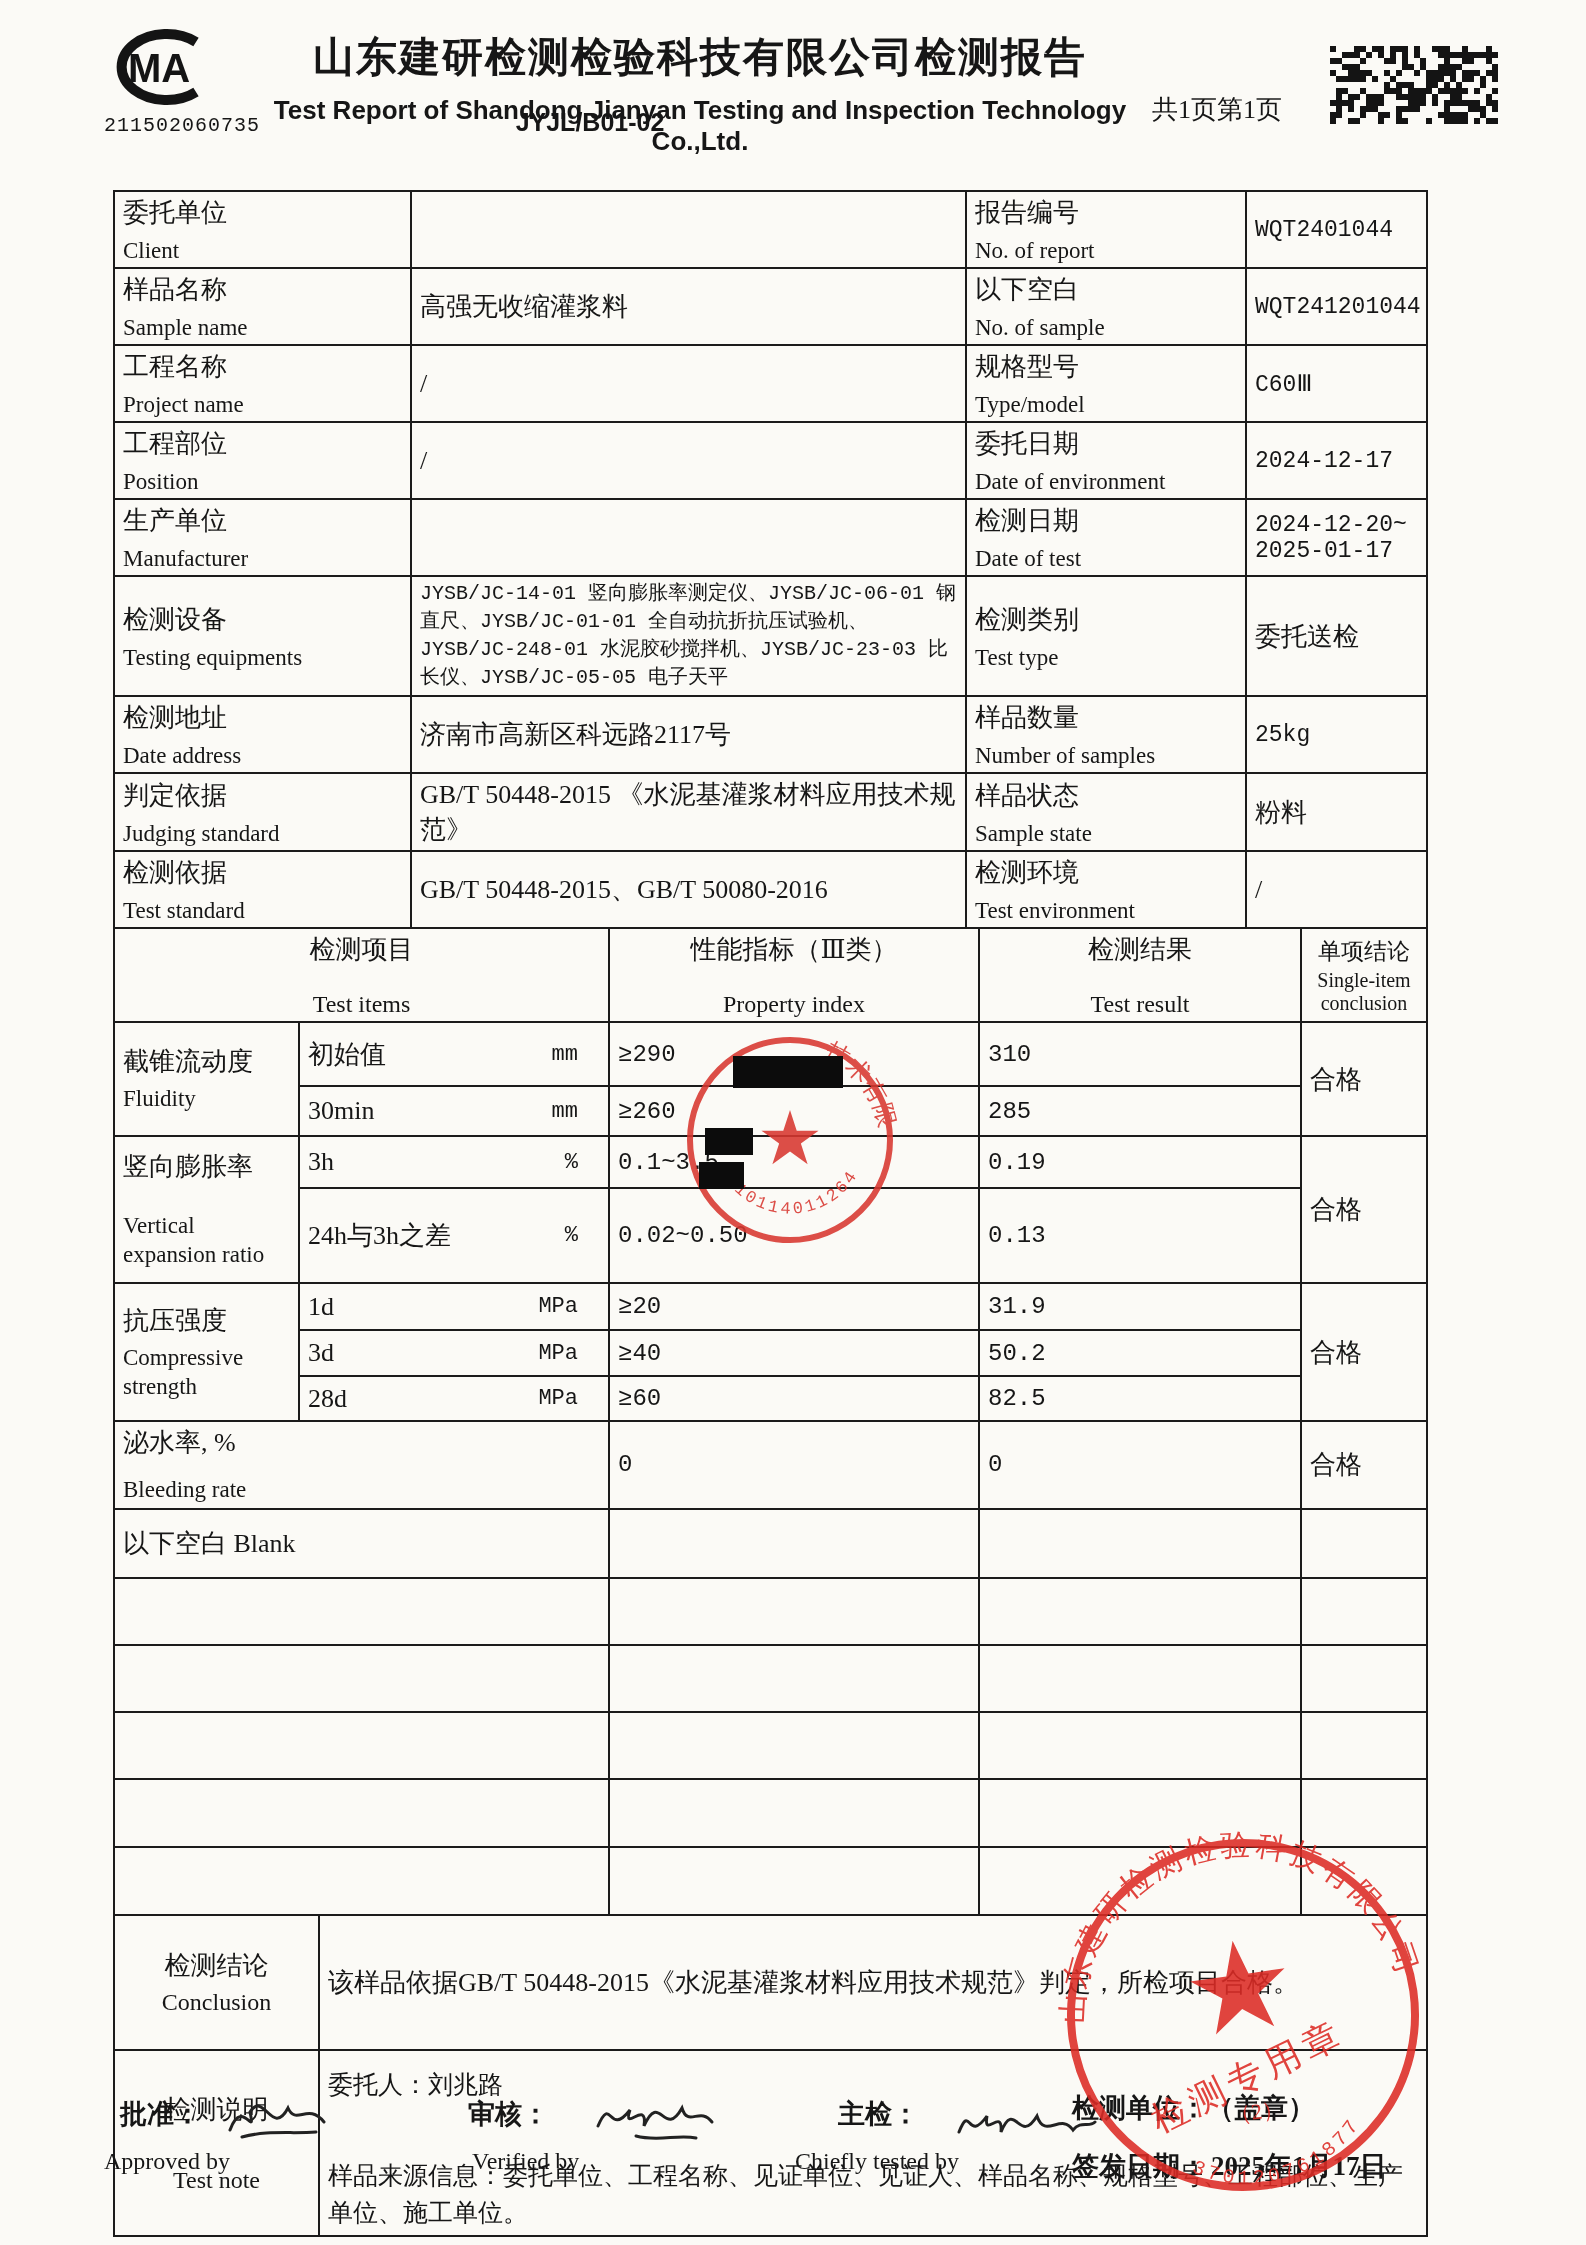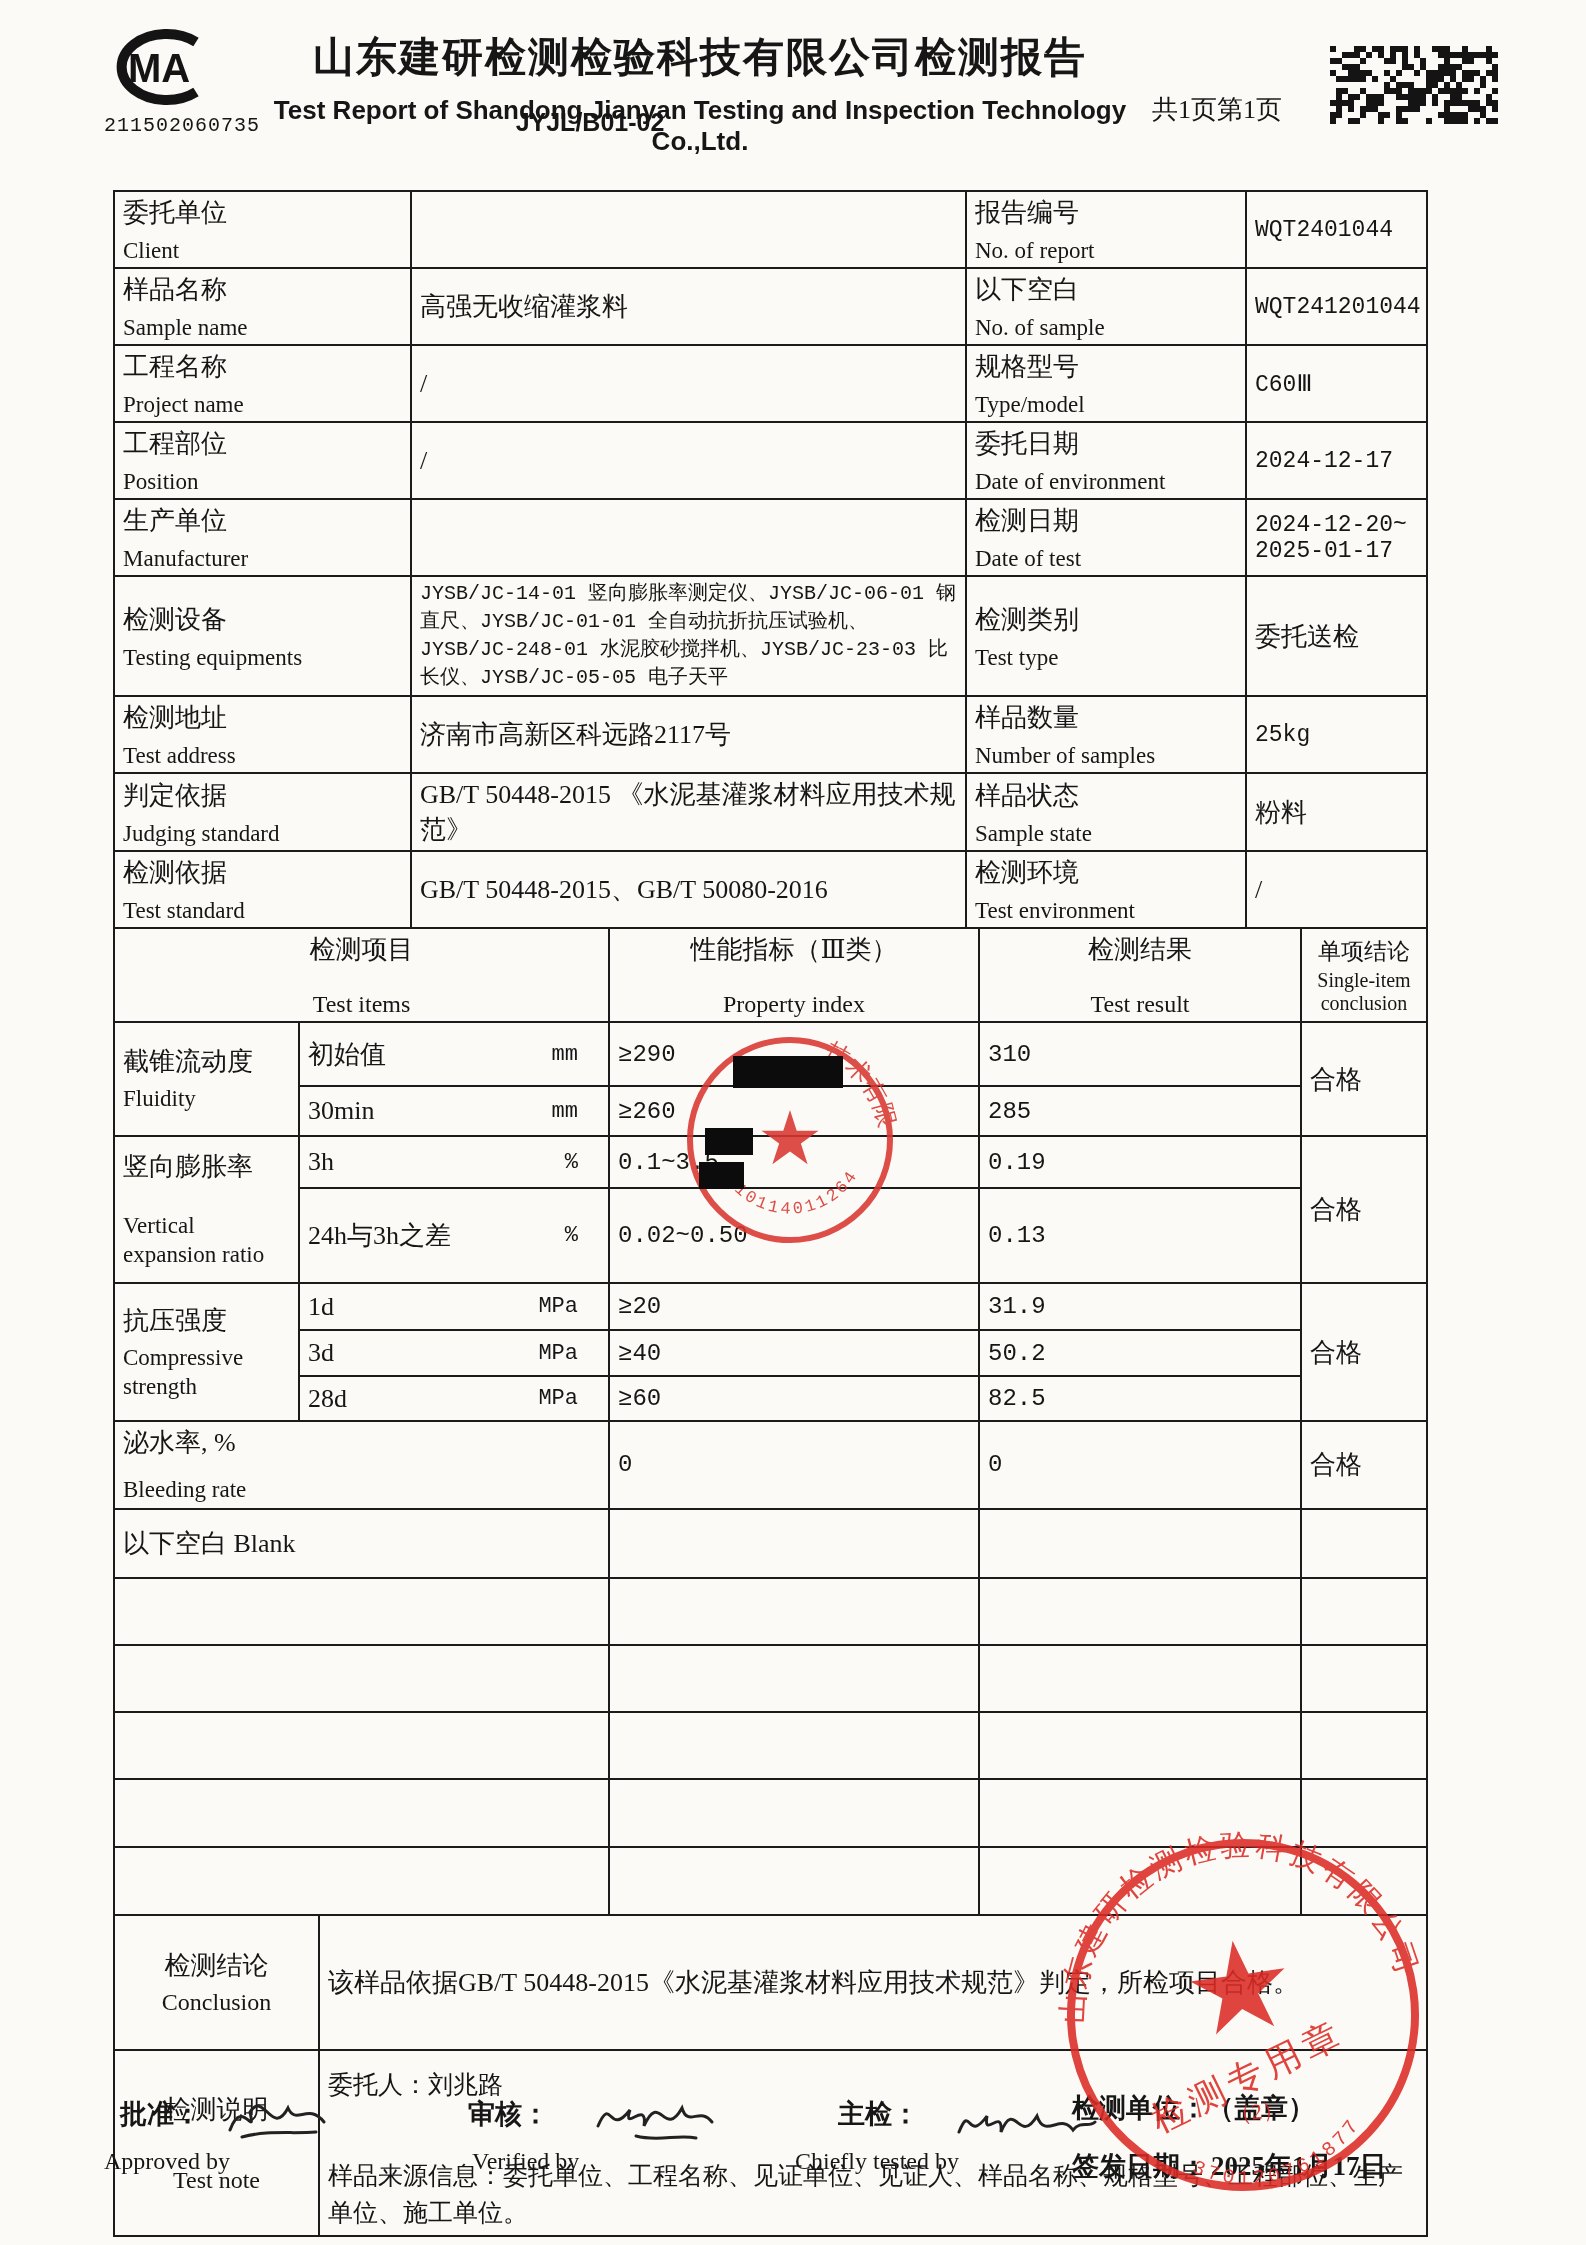--- a/index.html
+++ b/index.html
@@ -345,21 +345,21 @@
         <td class="val-small">JYSB/JC-14-01 竖向膨胀率测定仪、JYSB/JC-06-01 钢直尺、JYSB/JC-01-01 全自动抗折抗压试验机、JYSB/JC-248-01 水泥胶砂搅拌机、JYSB/JC-23-03 比长仪、JYSB/JC-05-05 电子天平</td>
         <td class="lbl">
               <div class="l1">检测类别</div>
               <div class="l2">Test type</div>
             </td>
         <td class="val-cn">委托送检</td>
       </tr>
       <tr style="height:68px">
         <td class="lbl">
               <div class="l1">检测地址</div>
-              <div class="l2">Test address</div>
+              <div class="l2">Date address</div>
             </td>
         <td class="val-cn">济南市高新区科远路2117号</td>
         <td class="lbl">
               <div class="l1">样品数量</div>
               <div class="l2">Number of samples</div>
             </td>
         <td class="val-mono">25kg</td>
       </tr>
       <tr style="height:75px">
         <td class="lbl">

